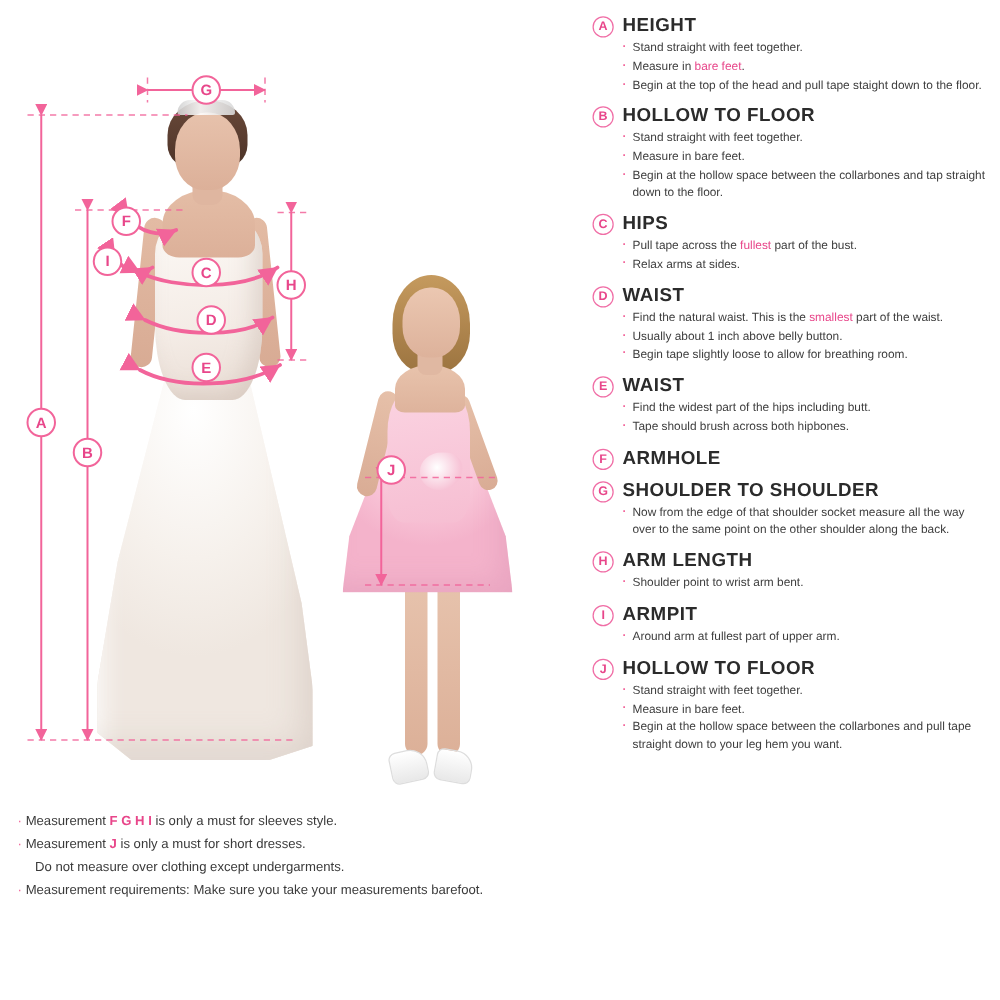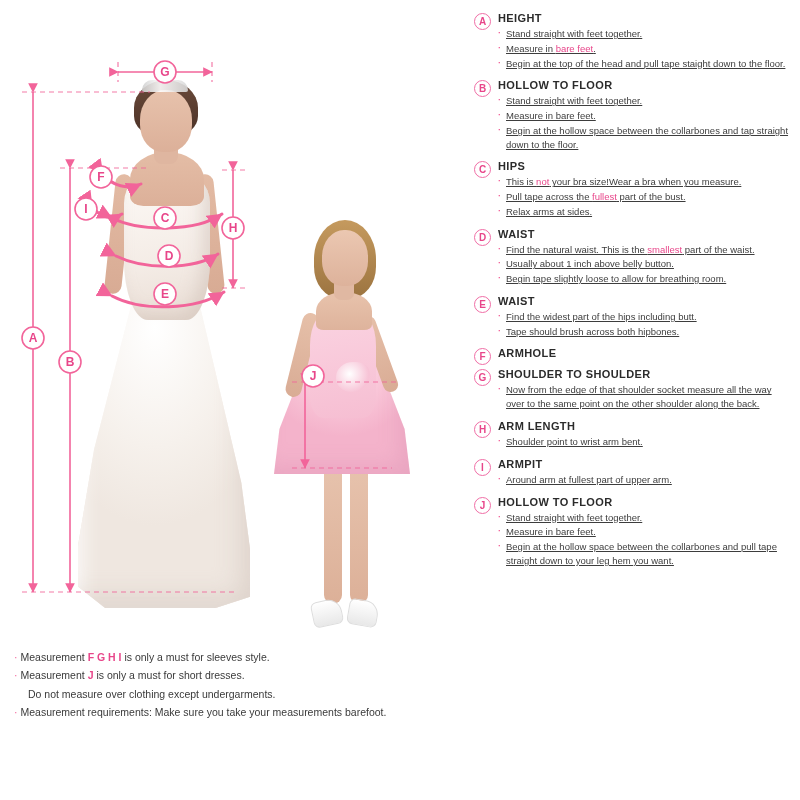--- a/index.html
+++ b/index.html
@@ -236,34 +236,33 @@
     width: 17px; height: 17px;
     border-radius: 50%;
     border: 1.4px solid #f06ea6;
     color: #e8468a;
     font-size: 10px;
     font-weight: bold;
     line-height: 15px;
     text-align: center;
   }
   .etitle {
-    font-size: 11px;
+    font-size: 15px;
     font-weight: bold;
     letter-spacing: .4px;
     color: #2b2b2b;
     margin-bottom: 3px;
   }
   .bullet {
     position: relative;
     font-size: 9.5px;
     line-height: 1.45;
     color: #3d3d3d;
     padding-left: 8px;
     margin-bottom: 1px;
-    text-decoration: underline;
   }
   .bullet::before {
     content: "·";
     position: absolute;
     left: 0; top: -1px;
     color: #f2649a;
     font-weight: bold;
   }
   .hl { color: #e8468a; }
 </style>
@@ -405,21 +404,20 @@
       <div class="badge">B</div>
       <div class="etitle">HOLLOW TO FLOOR</div>
       <div class="bullet">Stand straight with feet together.</div>
       <div class="bullet">Measure in bare feet.</div>
       <div class="bullet">Begin at the hollow space between  the collarbones and tap straight down to the floor.</div>
     </div>
 
     <div class="entry">
       <div class="badge">C</div>
       <div class="etitle">HIPS</div>
-      <div class="bullet"><span>This is </span><span class="hl">not</span><span> your bra size!Wear a bra when you measure.</span></div>
       <div class="bullet"><span>Pull tape across the </span><span class="hl">fullest</span><span> part of the bust.</span></div>
       <div class="bullet">Relax arms at sides.</div>
     </div>
 
     <div class="entry">
       <div class="badge">D</div>
       <div class="etitle">WAIST</div>
       <div class="bullet"><span>Find the natural waist. This is the </span><span class="hl">smallest</span><span> part of the waist.</span></div>
       <div class="bullet">Usually about 1 inch above belly button.</div>
       <div class="bullet">Begin tape slightly loose to allow for breathing room.</div>

